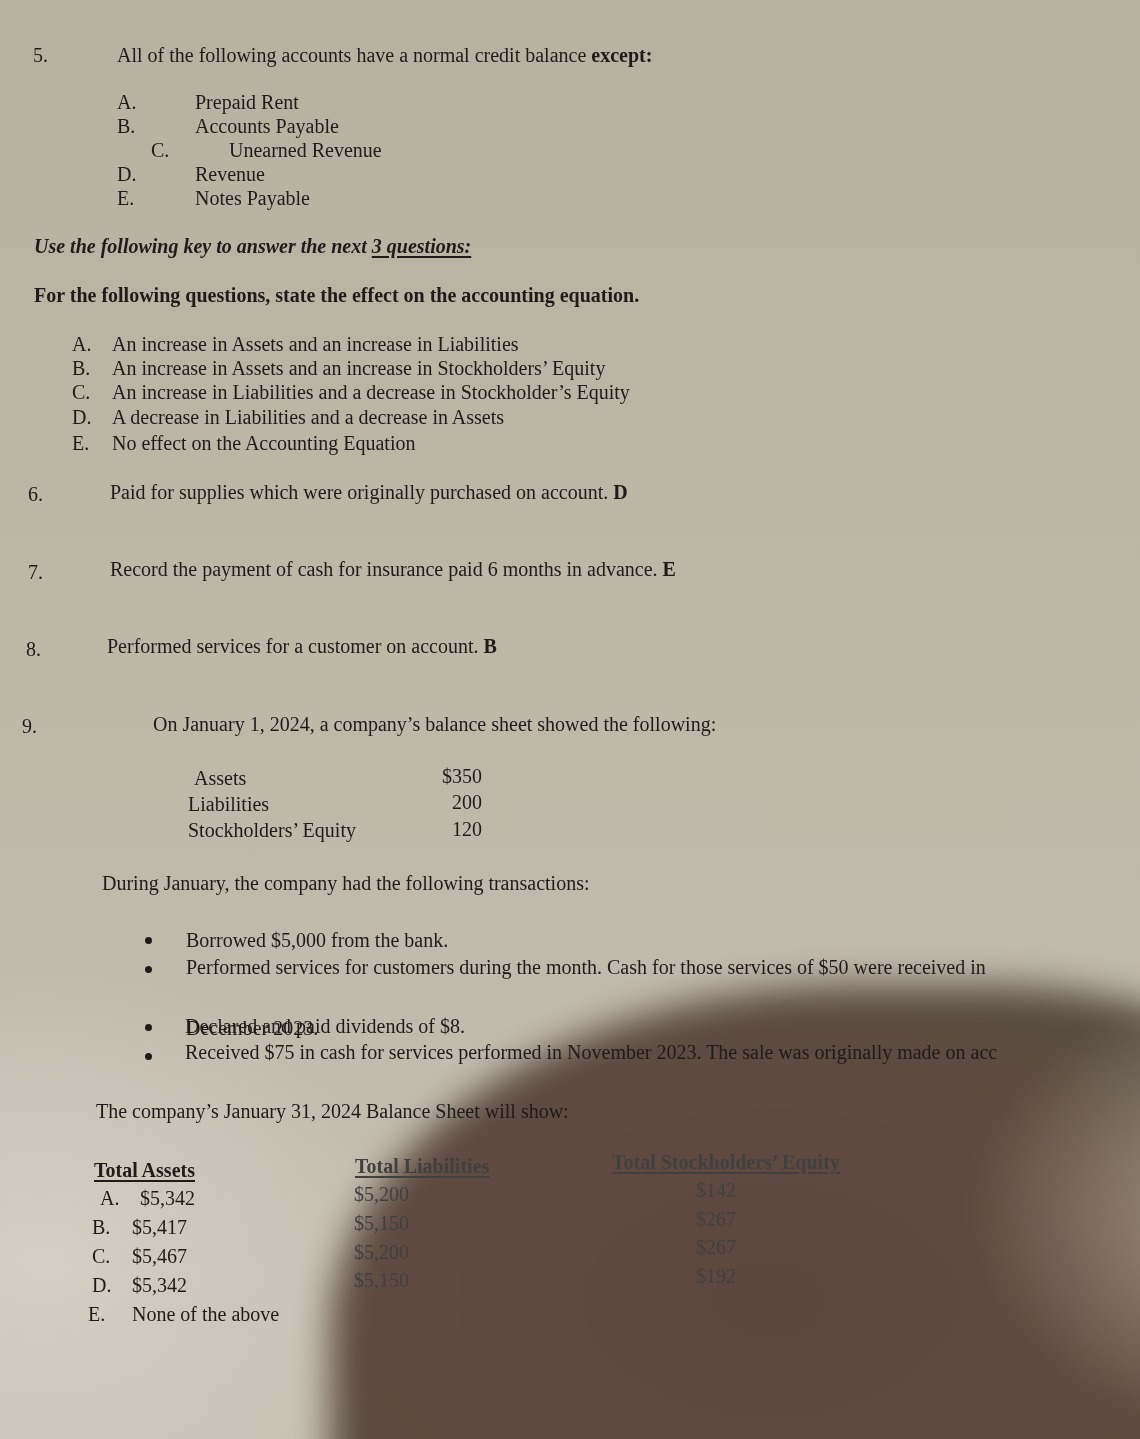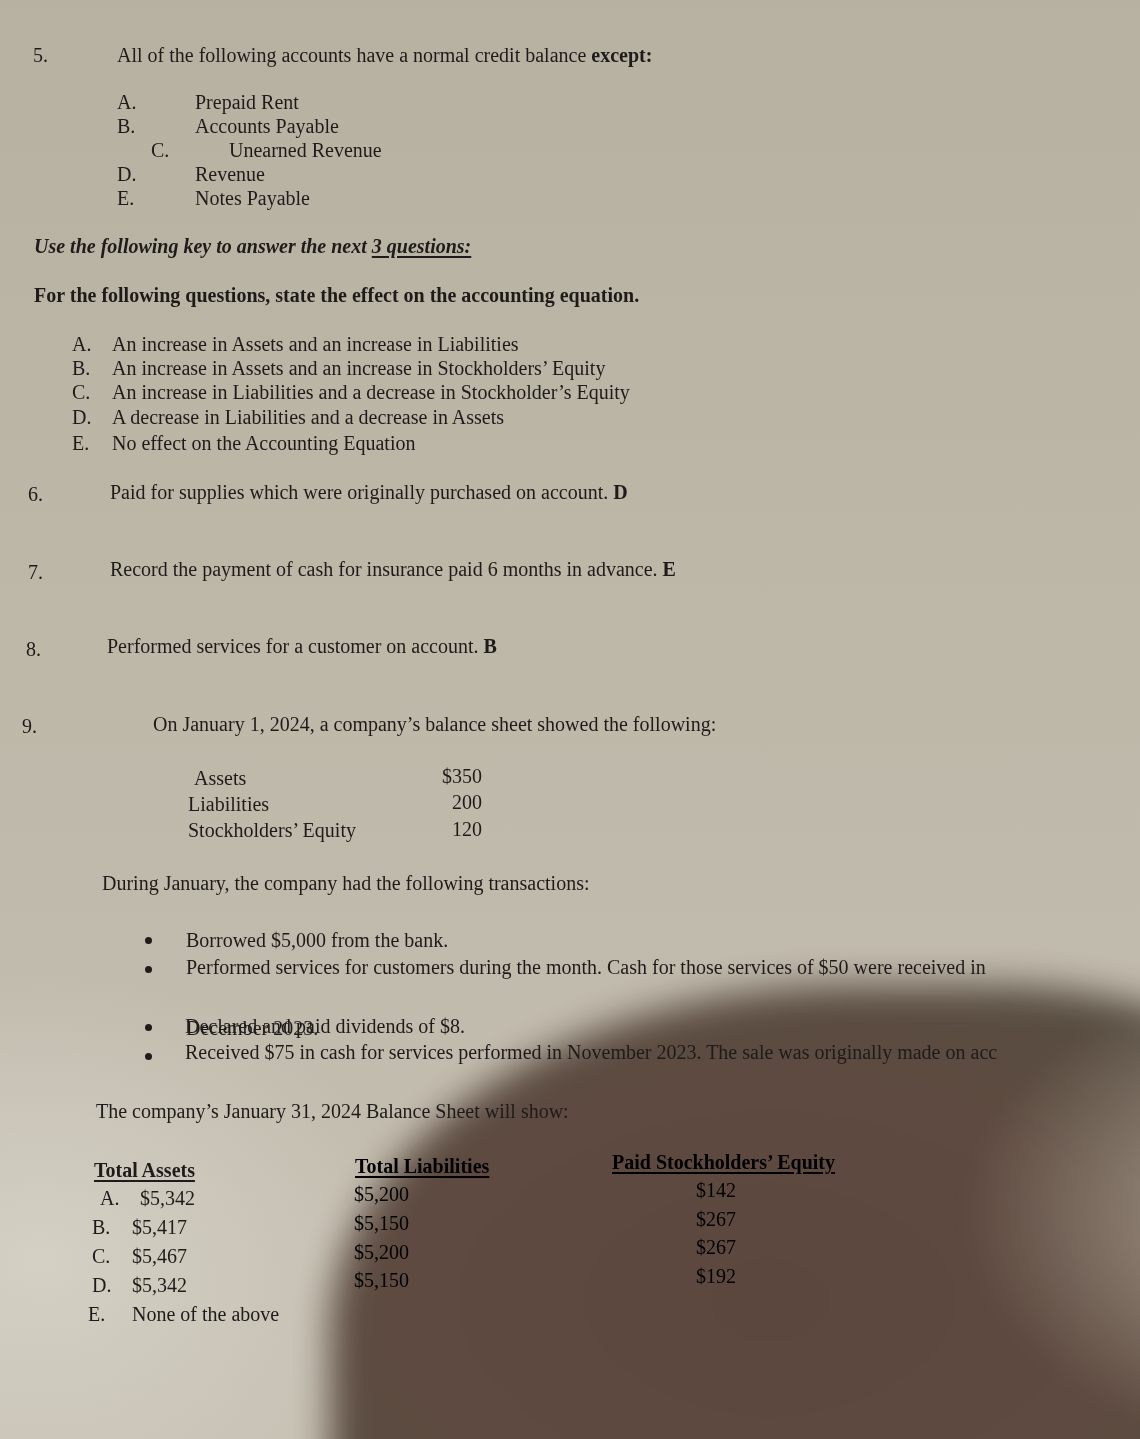--- a/index.html
+++ b/index.html
@@ -37,21 +37,21 @@
     .abs { position: absolute; white-space: nowrap; font-size: 20px; line-height: 24px; }
     .bold { font-weight: bold; }
     .ital { font-style: italic; }
     .u { text-decoration: underline; text-underline-offset: 3px; text-decoration-thickness: 2px; }
     .opt-letter { display: inline-block; width: 78px; }
     .key-letter { display: inline-block; width: 40px; }
     .bullet {
       position: absolute; width: 7px; height: 7px; border-radius: 50%;
       background: #1e1b1a;
     }
-    .shaded { color: #000000; }
+    .shaded { color: #404040; }
     .col-head { font-weight: bold; text-decoration: underline; text-decoration-thickness: 2px; text-underline-offset: 3px; }
     .num { text-align: right; }
   </style>
 </head>
 <body>
 
 <div class="paper"></div>
 <div class="shadow"></div>
 <div class="shadow-right"></div>
 
@@ -118,21 +118,21 @@
 
     <span class="bullet" style="left:145px;top:1053px;"></span>
     <span class="abs" style="left:185px;top:1040px;">Received $75 in cash for services performed in November 2023.  The sale was originally made on acc</span>
   </div>
 
   <span class="abs" style="left:96px;top:1099px;">The company’s January 31, 2024 Balance Sheet will show:</span>
 
   <div>
     <span class="abs col-head" style="left:94px;top:1158px;">Total Assets</span>
     <span class="abs col-head shaded" style="left:355px;top:1154px;">Total Liabilities</span>
-    <span class="abs col-head shaded" style="left:612px;top:1150px;">Paid Stockholders’ Equity</span>
+    <span class="abs col-head shaded" style="left:612px;top:1150px;">Total Stockholders’ Equity</span>
 
     <div>
       <span class="abs" style="left:100px;top:1186px;"><span class="key-letter">A.</span><span>$5,342</span></span>
       <span class="abs shaded" style="left:354px;top:1182px;">$5,200</span>
       <span class="abs shaded" style="left:696px;top:1178px;">$142</span>
     </div>
     <div>
       <span class="abs" style="left:92px;top:1215px;"><span class="key-letter">B.</span><span>$5,417</span></span>
       <span class="abs shaded" style="left:354px;top:1211px;">$5,150</span>
       <span class="abs shaded" style="left:696px;top:1207px;">$267</span>

